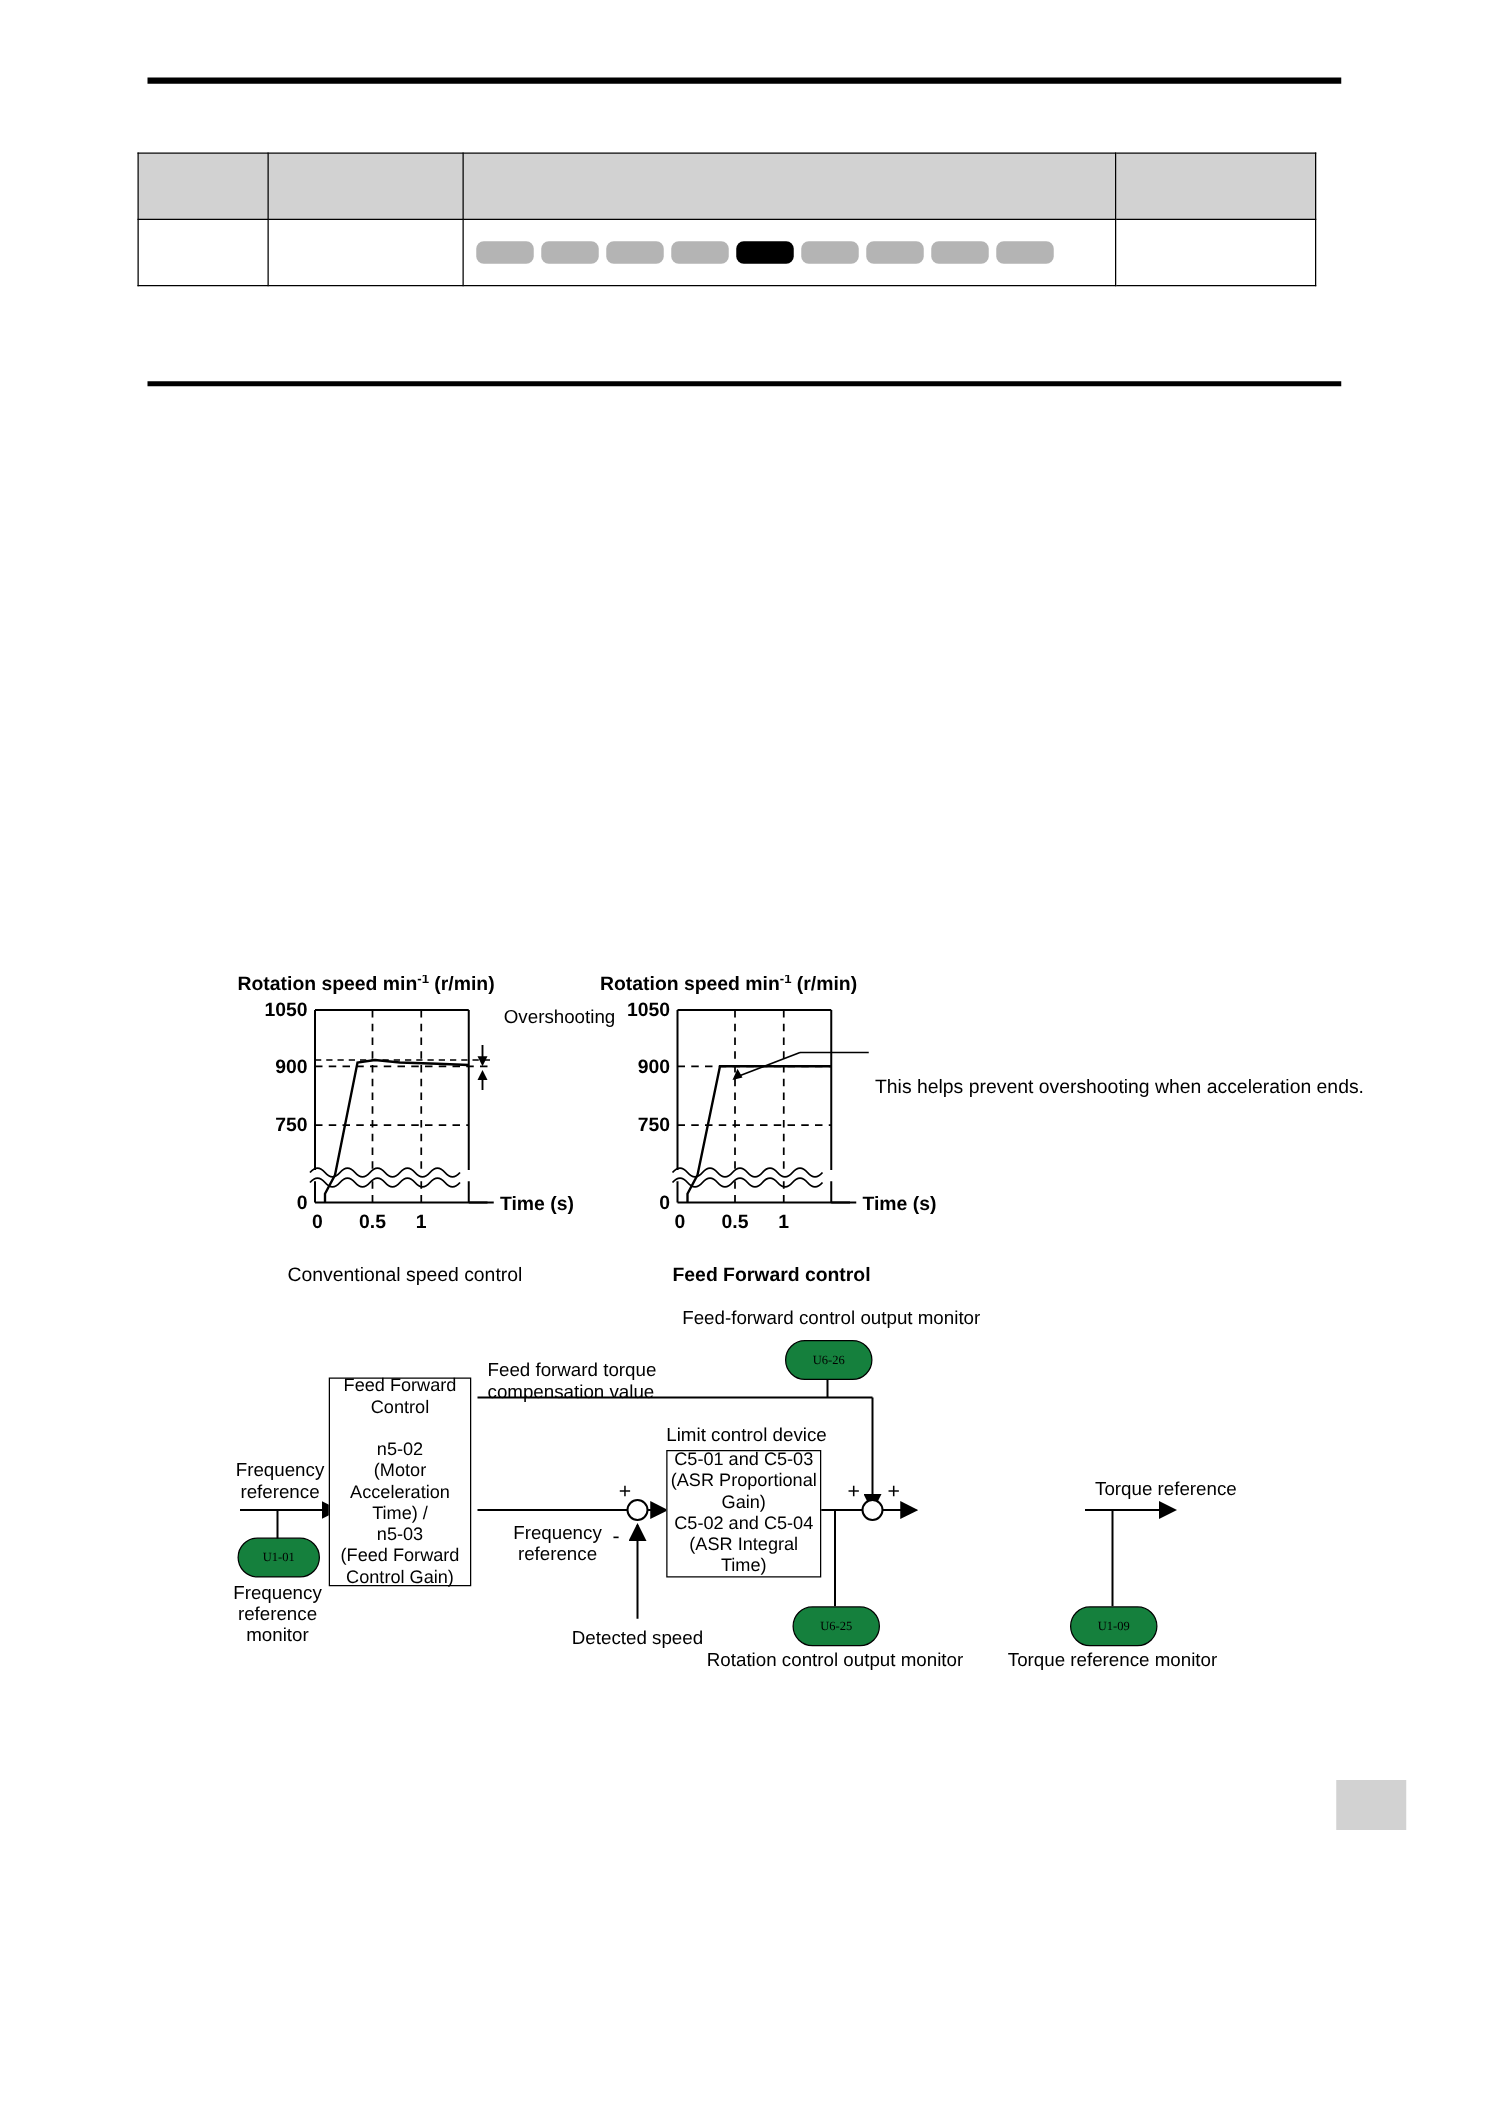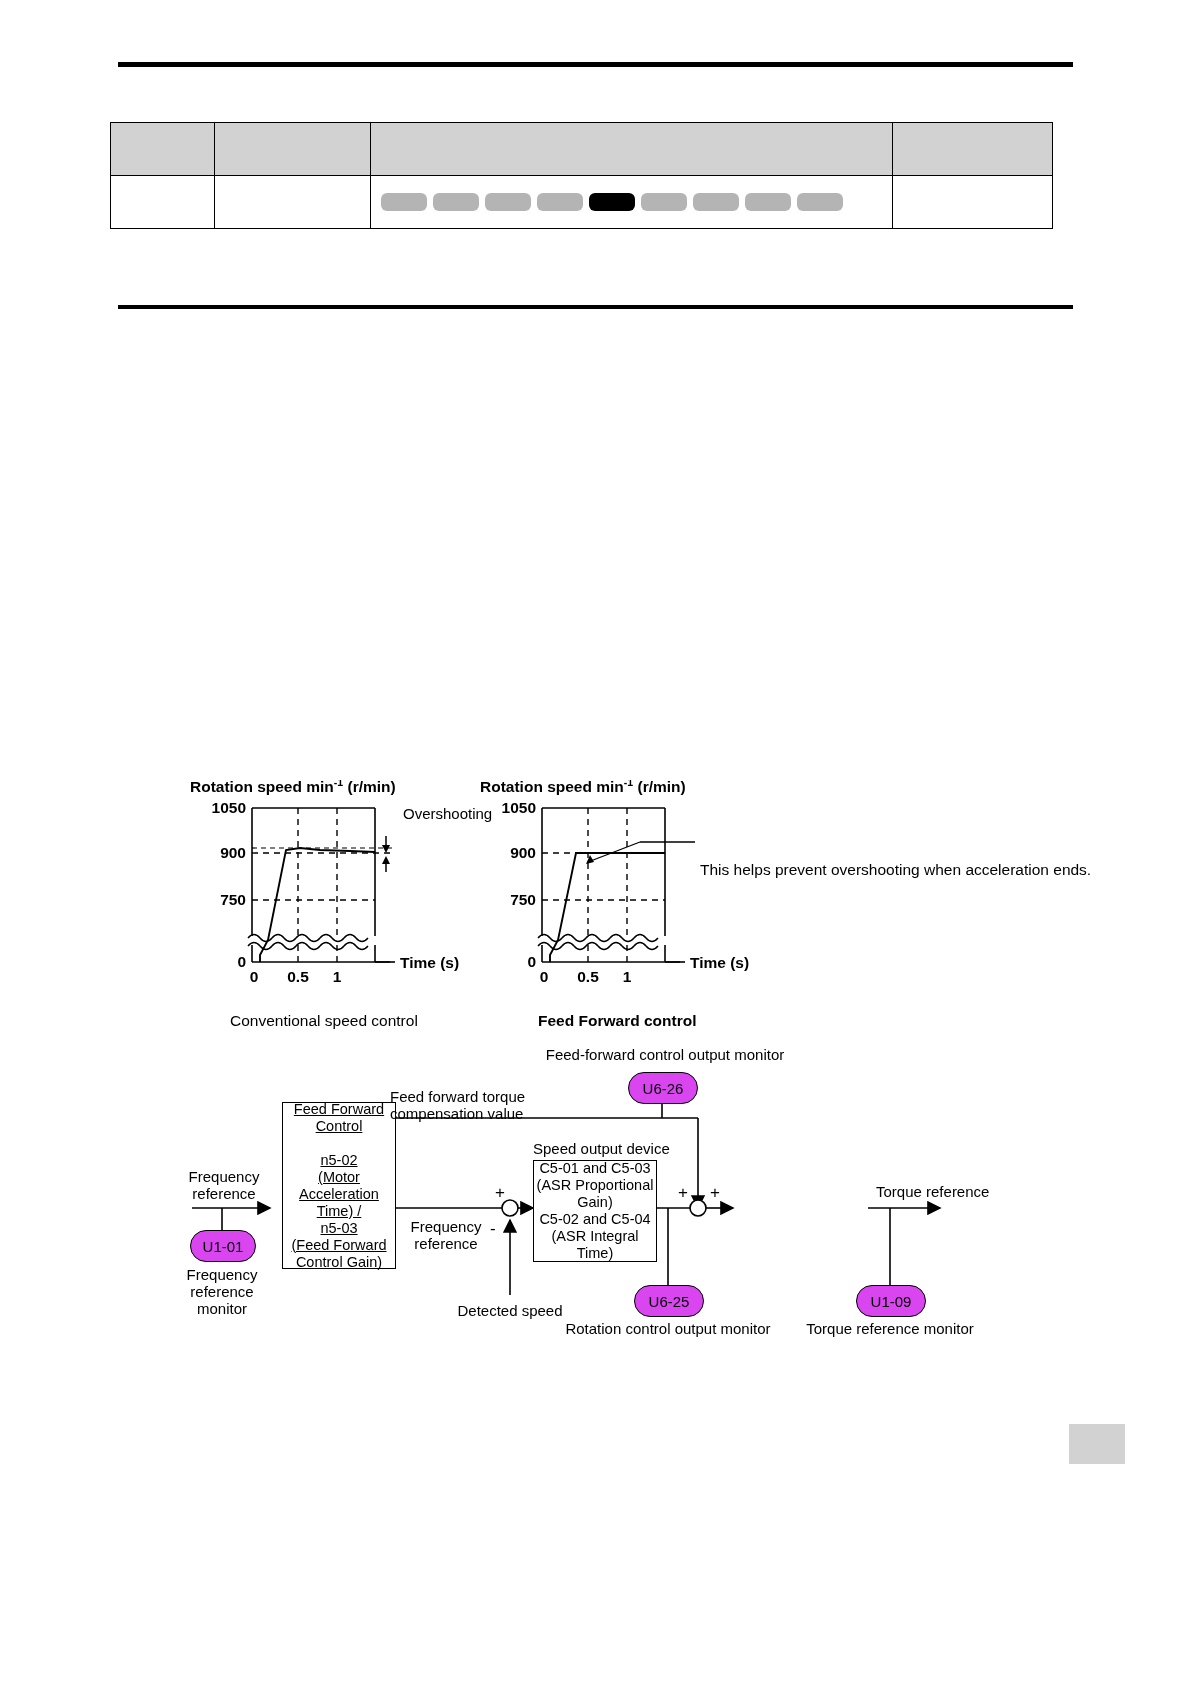--- a/index.html
+++ b/index.html
@@ -36,22 +36,22 @@
   .annot{position:absolute;left:700px;top:861px;font-size:15.5px;white-space:nowrap;}
   .overshoot-lbl{position:absolute;left:403px;top:805px;font-size:15px;white-space:nowrap;}
 
   
   .diag{position:absolute;left:150px;top:1040px;width:900px;height:330px;}
   .lbl{position:absolute;font-size:15px;line-height:17px;text-align:center;white-space:nowrap;}
   .lbl.left{text-align:left;}
   .box{position:absolute;border:1.6px solid #000;background:#fff;
        display:flex;align-items:center;justify-content:center;text-align:center;
        font-size:14.5px;line-height:17px;}
-  .pill{position:absolute;border:1.6px solid #000;border-radius:999px;background:#d946ef;
-        display:flex;align-items:center;justify-content:center;font-size:15px;}
+  .pill{position:absolute;border:1.6px solid #000;border-radius:999px;background:#15803d;
+        display:flex;align-items:center;justify-content:center;font-size:10px;font-family:Liberation Serif, serif;}
   .sign{position:absolute;font-size:17px;line-height:14px;}
   svg.wires{position:absolute;left:0;top:0;width:900px;height:330px;overflow:visible;}
 
   
   .corner{position:absolute;left:1069px;top:1424px;width:56px;height:40px;background:#d2d2d2;}
 </style>
 </head>
 <body>
 
 <div class="page">
@@ -204,37 +204,37 @@
       <line x1="505" y1="168" x2="540" y2="168" stroke="#000" stroke-width="1.6"></line>
       <circle cx="548" cy="168" r="8" fill="#fff" stroke="#000" stroke-width="1.6"></circle>
       <line x1="556" y1="168" x2="583" y2="168" stroke="#000" stroke-width="1.6" marker-end="url(#ah)"></line>
 
       <line x1="518" y1="168" x2="518" y2="245" stroke="#000" stroke-width="1.6"></line>
 
       <line x1="718" y1="168" x2="790" y2="168" stroke="#000" stroke-width="1.6" marker-end="url(#ah)"></line>
       <line x1="740" y1="168" x2="740" y2="245" stroke="#000" stroke-width="1.6"></line>
     </svg>
 
-    <div class="box" id="box-ff" style="left:132px;top:62px;width:112px;height:165px;text-decoration:underline;">
+    <div class="box" id="box-ff" style="left:113px;top:62px;width:112px;height:165px;">
         <div>Feed Forward<br>Control<br><br>n5-02<br>(Motor<br>Acceleration<br>Time) /<br>n5-03<br>(Feed Forward<br>Control Gain)</div>
       </div>
     <div class="box" id="box-scd" style="left:383px;top:120px;width:122px;height:100px;">
         <div>C5-01 and C5-03<br>(ASR Proportional<br>Gain)<br>C5-02 and C5-04<br>(ASR Integral Time)</div>
       </div>
 
     <div class="pill" style="left:40px;top:190px;width:64px;height:30px;">U1-01</div>
     <div class="pill" style="left:478px;top:32px;width:68px;height:30px;">U6-26</div>
     <div class="pill" style="left:484px;top:245px;width:68px;height:30px;">U6-25</div>
     <div class="pill" style="left:706px;top:245px;width:68px;height:30px;">U1-09</div>
 
     <div class="lbl" id="lbl-freq-in" style="left:28px;top:128px;width:92px;">Frequency<br>reference</div>
     <div class="lbl left" id="lbl-fftorque" style="left:240px;top:48px;">Feed forward torque<br>compensation value</div>
     <div class="lbl" id="lbl-ffmon" style="left:380px;top:6px;width:270px;">Feed-forward control output monitor</div>
     <div class="lbl" id="lbl-freq-mid" style="left:248px;top:178px;width:96px;">Frequency<br>reference</div>
-    <div class="lbl left" id="lbl-scd" style="left:383px;top:100px;">Speed output device</div>
+    <div class="lbl left" id="lbl-scd" style="left:383px;top:100px;">Limit control device</div>
     <div class="lbl" id="lbl-detected" style="left:280px;top:262px;width:160px;">Detected speed</div>
     <div class="lbl left" id="lbl-torqueref" style="left:726px;top:143px;">Torque reference</div>
     <div class="lbl" id="lbl-freqmon" style="left:22px;top:226px;width:100px;">Frequency<br>reference<br>monitor</div>
     <div class="lbl" id="lbl-fbmon" style="left:398px;top:280px;width:240px;">Rotation control output monitor</div>
     <div class="lbl" id="lbl-trmon" style="left:640px;top:280px;width:200px;">Torque reference monitor</div>
 
     <div class="sign" id="sg-p1" style="left:345px;top:146px;">+</div>
     <div class="sign" id="sg-m1" style="left:340px;top:182px;">-</div>
     <div class="sign" id="sg-p2" style="left:528px;top:146px;">+</div>
     <div class="sign" id="sg-p3" style="left:560px;top:146px;">+</div>

